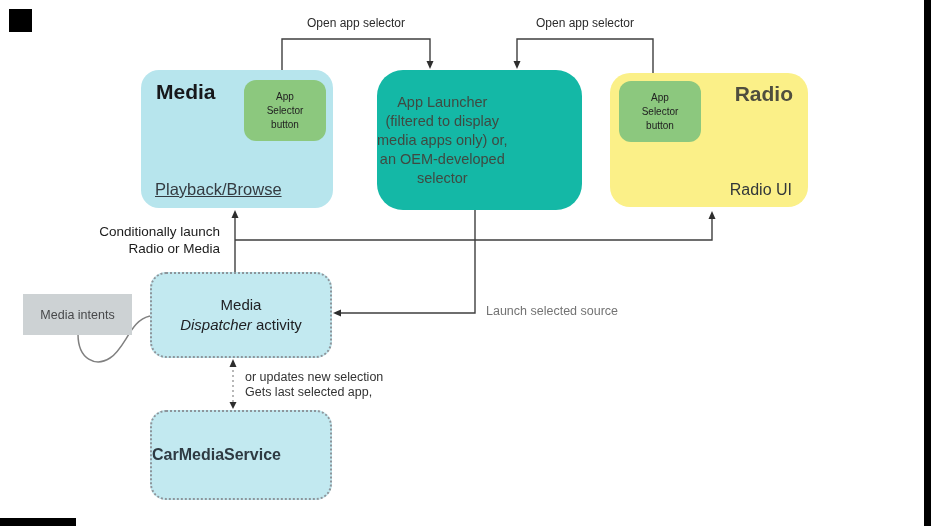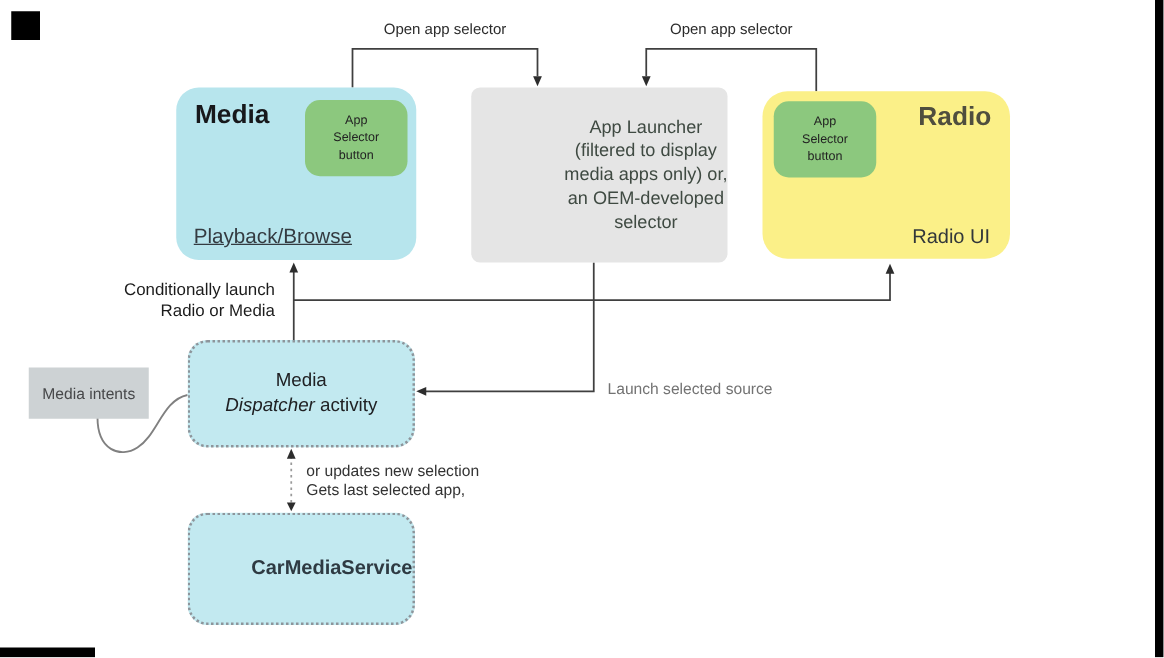--- a/index.html
+++ b/index.html
@@ -5,22 +5,22 @@
   html,body{margin:0;padding:0;background:#ffffff;}
   #stage{
     position:relative;width:931px;height:526px;background:#ffffff;overflow:hidden;
     font-family:"Liberation Sans","DejaVu Sans",sans-serif;
   }
   svg.connectors{position:absolute;left:0;top:0;width:931px;height:526px;z-index:1;}
   .box{position:absolute;z-index:2;box-sizing:border-box;}
 
   
   .media-box{left:141px;top:70px;width:192px;height:138px;background:#b7e5ed;border-radius:18px;}
-  .launcher-box{left:377px;top:70px;width:205px;height:140px;background:#e5e5e5;border-radius:7px;
-    display:flex;align-items:center;justify-content:flex-end;text-align:center;}
+  .launcher-box{left:377px;top:70px;width:205px;height:140px;background:#14b8a6;border-radius:26px;
+    display:flex;align-items:center;justify-content:flex-start;text-align:center;}
   .launcher-text{font-size:14.5px;line-height:19px;color:#3f4a42;}
   .radio-box{left:610px;top:73px;width:198px;height:134px;background:#fbf088;border-radius:20px;}
 
   .selector-btn{position:absolute;background:#8cc87e;border-radius:12px;width:82px;height:61px;
     display:flex;flex-direction:column;align-items:center;justify-content:center;
     font-size:10px;line-height:14px;color:#222;text-align:center;}
   .media-box .selector-btn{right:7px;top:10px;}
   .radio-box .selector-btn{left:9px;top:8px;}
 
   .media-title{position:absolute;left:15px;top:10px;font-size:21px;font-weight:bold;color:#17181b;}
@@ -29,24 +29,24 @@
   .radio-sub{position:absolute;right:16px;bottom:8px;font-size:16px;color:#32373a;}
 
   
   .dispatcher-box{left:150px;top:272px;width:182px;height:86px;background:#c2e9f0;
     border:2px dotted #8d959b;border-radius:16px;
     display:flex;flex-direction:column;align-items:center;justify-content:center;text-align:center;
     font-size:15px;line-height:20px;color:#202124;}
   .italic{font-style:italic;}
   .cms-box{left:150px;top:410px;width:182px;height:90px;background:#c2e9f0;
     border:2px dotted #8d959b;border-radius:16px;
-    display:flex;align-items:center;justify-content:flex-end;
+    display:flex;align-items:center;justify-content:flex-start;
     font-size:16px;font-weight:600;color:#2e3a42;}
 
-  .intents-box{left:23px;top:294px;width:96px;height:41px;background:#cdd2d4;
+  .intents-box{left:23px;top:294px;width:109px;height:41px;background:#cdd2d4;
     display:flex;align-items:center;justify-content:center;font-size:12.5px;color:#47484a;z-index:2;position:absolute;}
 
   
   .lbl{position:absolute;z-index:3;color:#2b2b2b;}
   .open-left{left:282px;top:16px;width:148px;text-align:center;font-size:12px;}
   .open-right{left:517px;top:16px;width:136px;text-align:center;font-size:12px;}
   .cond{left:60px;top:223px;width:160px;text-align:right;font-size:13.5px;line-height:17px;color:#1b1b1b;}
   .launch-src{left:486px;top:304px;font-size:12.5px;color:#737373;}
   .gets{left:245px;top:370px;font-size:12.5px;line-height:15px;color:#333;}
 

